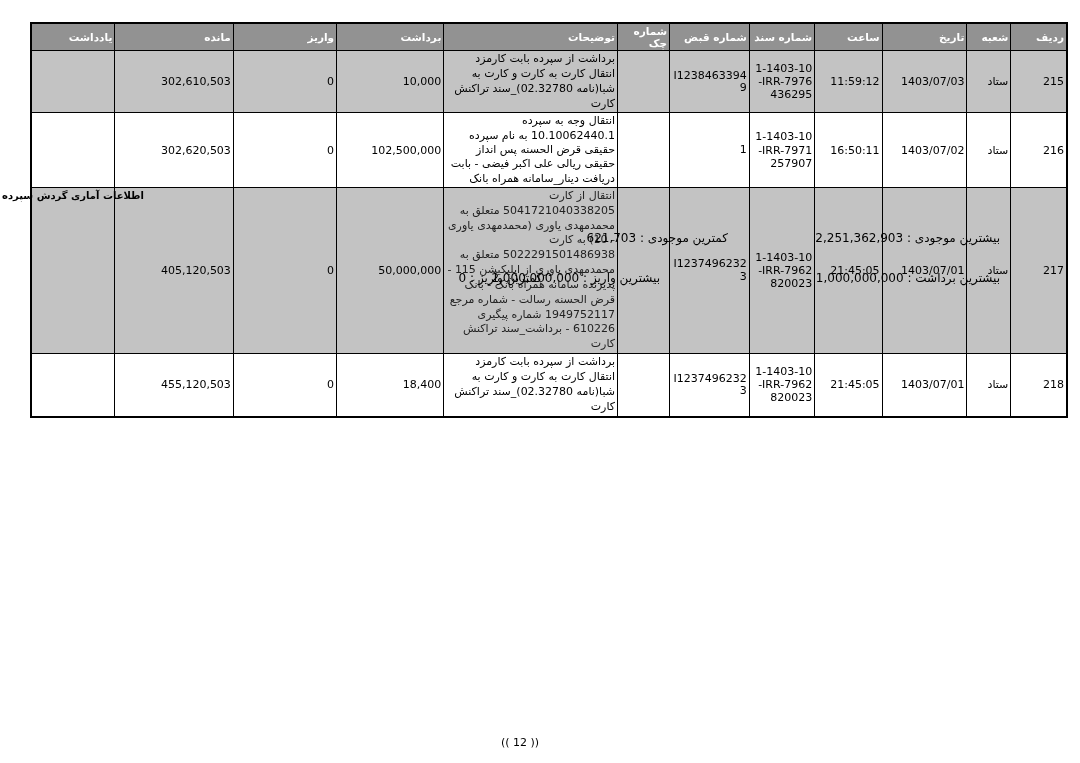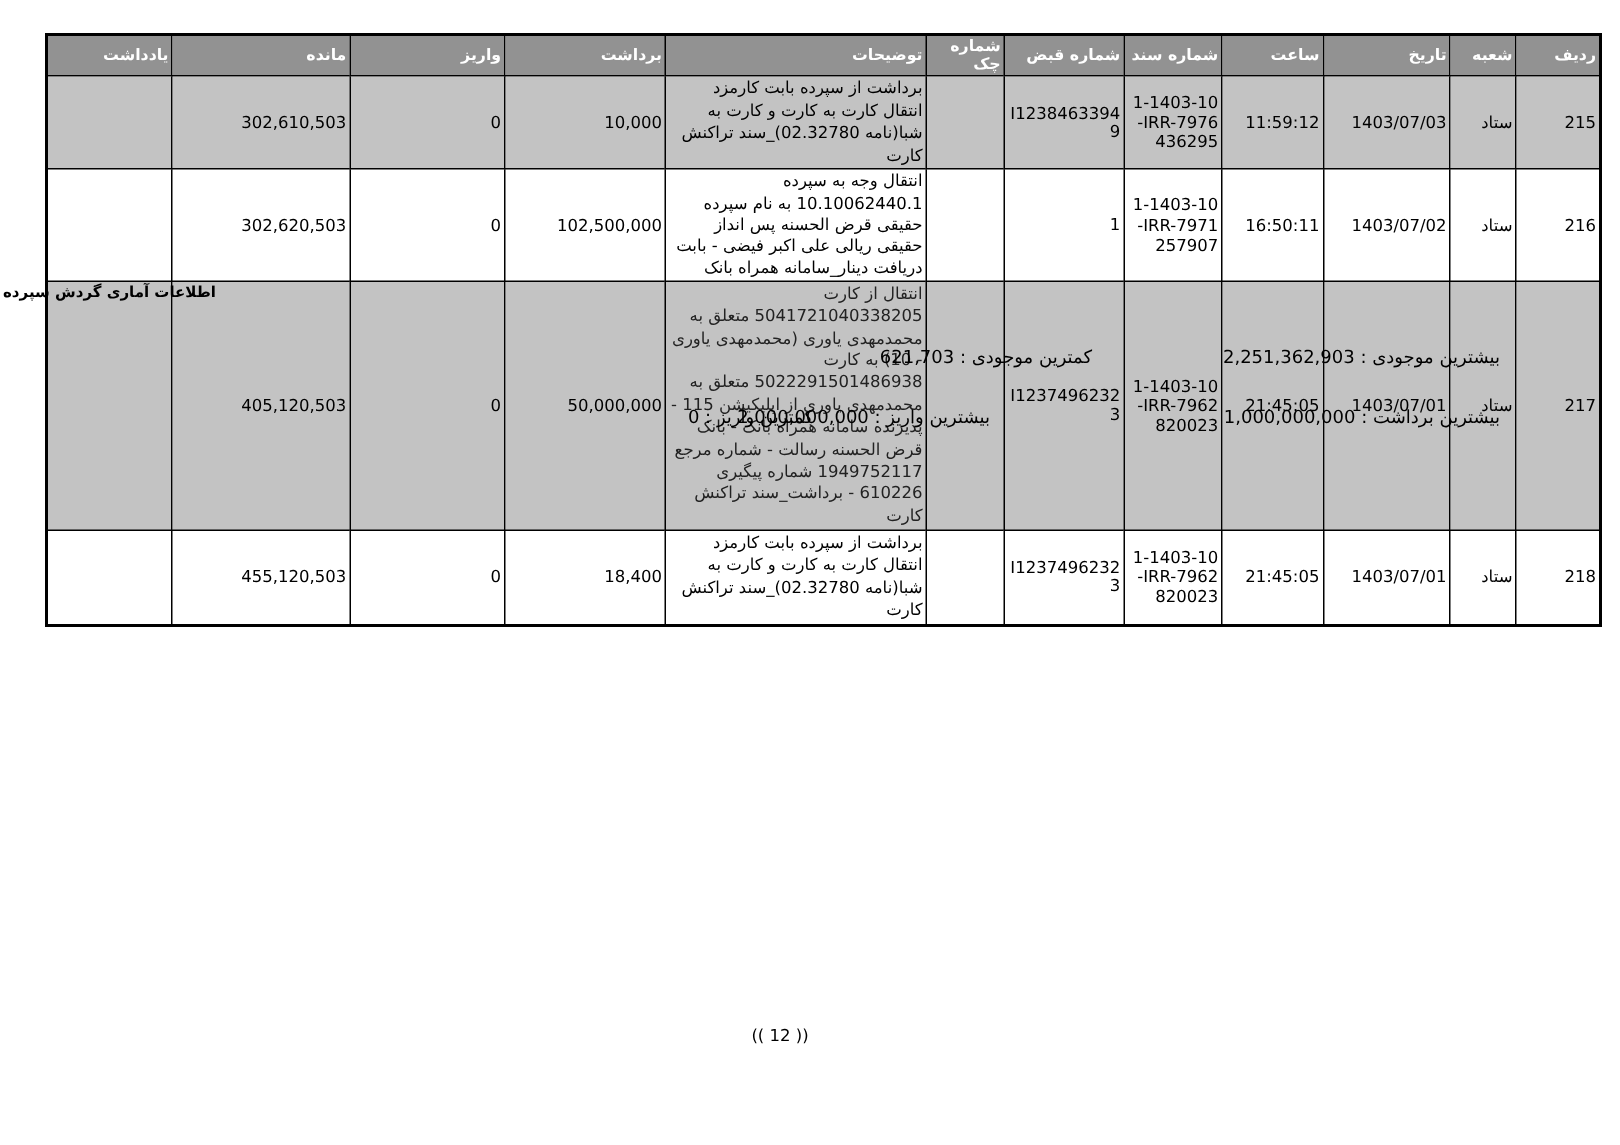--- a/index.html
+++ b/index.html
@@ -74,21 +74,21 @@
   .stat-cell {
     text-align:right;
     font-size:12px;
     height:40px;
     white-space:nowrap;
   }
   .stat-cell.max { padding-left:0; padding-right:68px; box-sizing:border-box;text-align:right; }
   .stat-num { direction:ltr; unicode-bidi:embed; }
 
   .page-num {
-    position:absolute; top:684px; right:41px; width:1038px;
+    position:absolute; top:736px; right:41px; width:1038px;
     text-align:center; font-size:11px;
     direction:ltr;
   }
 </style>
 </head>
 <body>
 
 <div class="table-wrap">
   <table class="tx">
     <colgroup>

